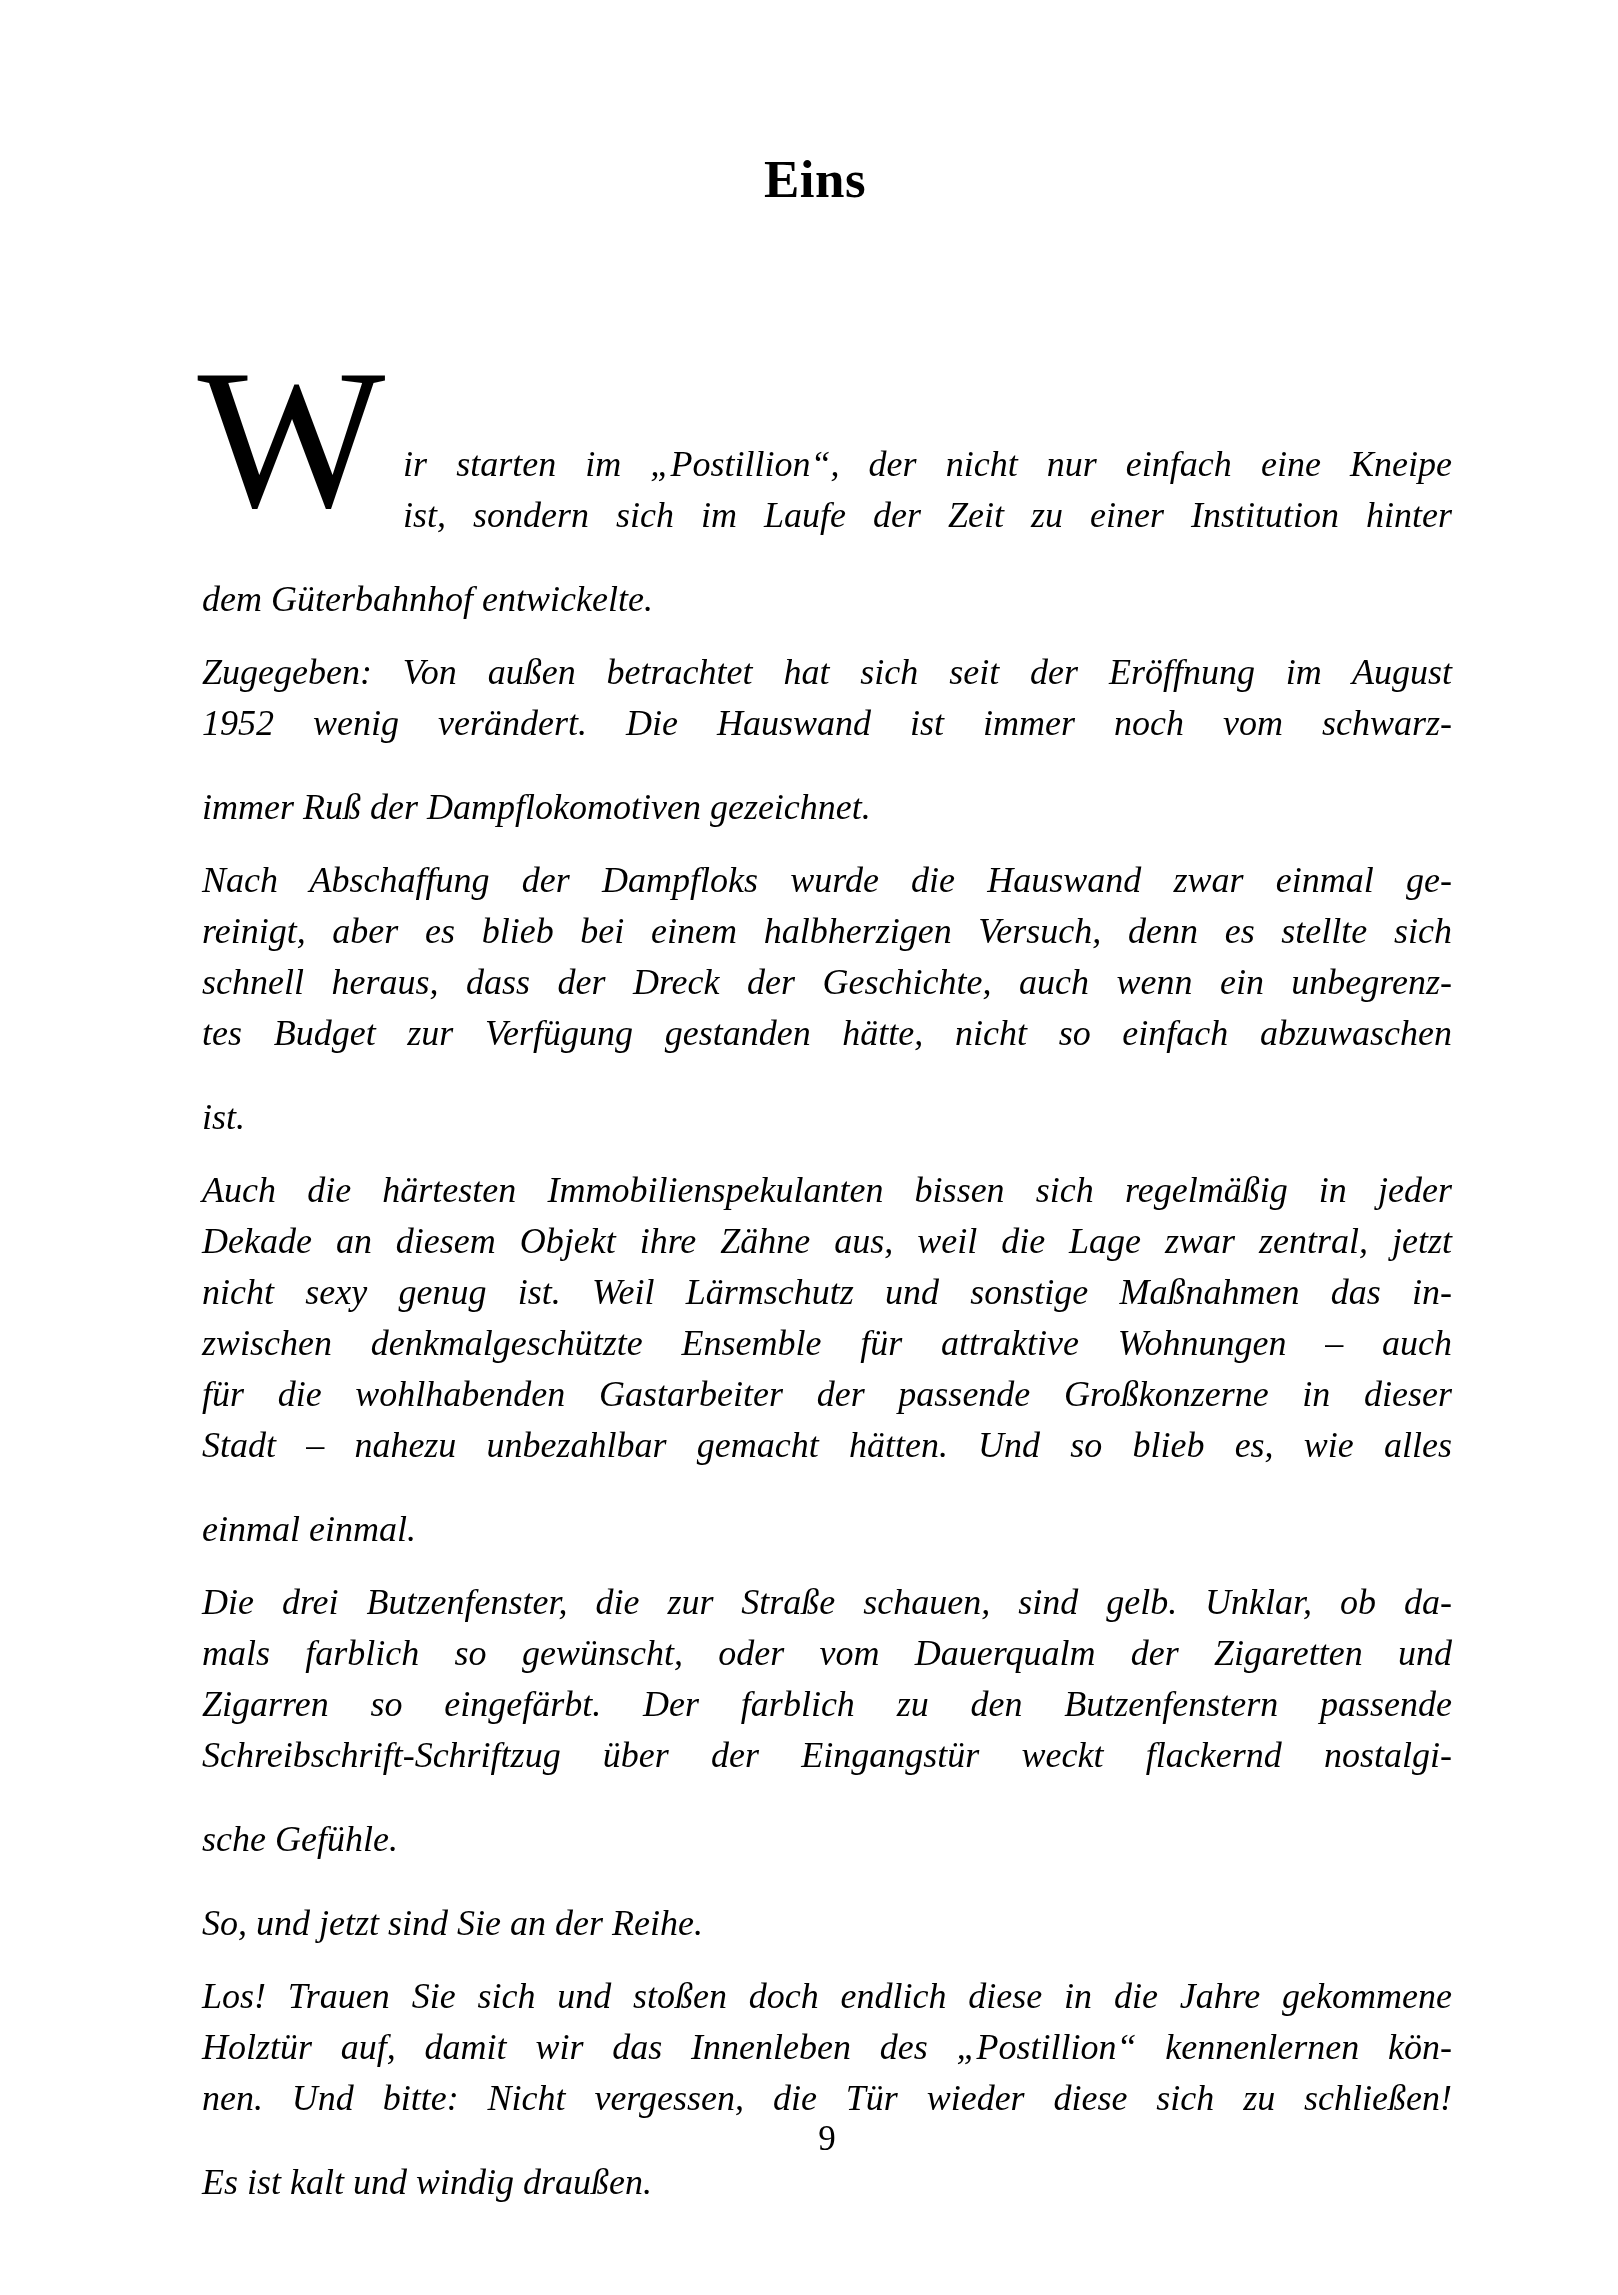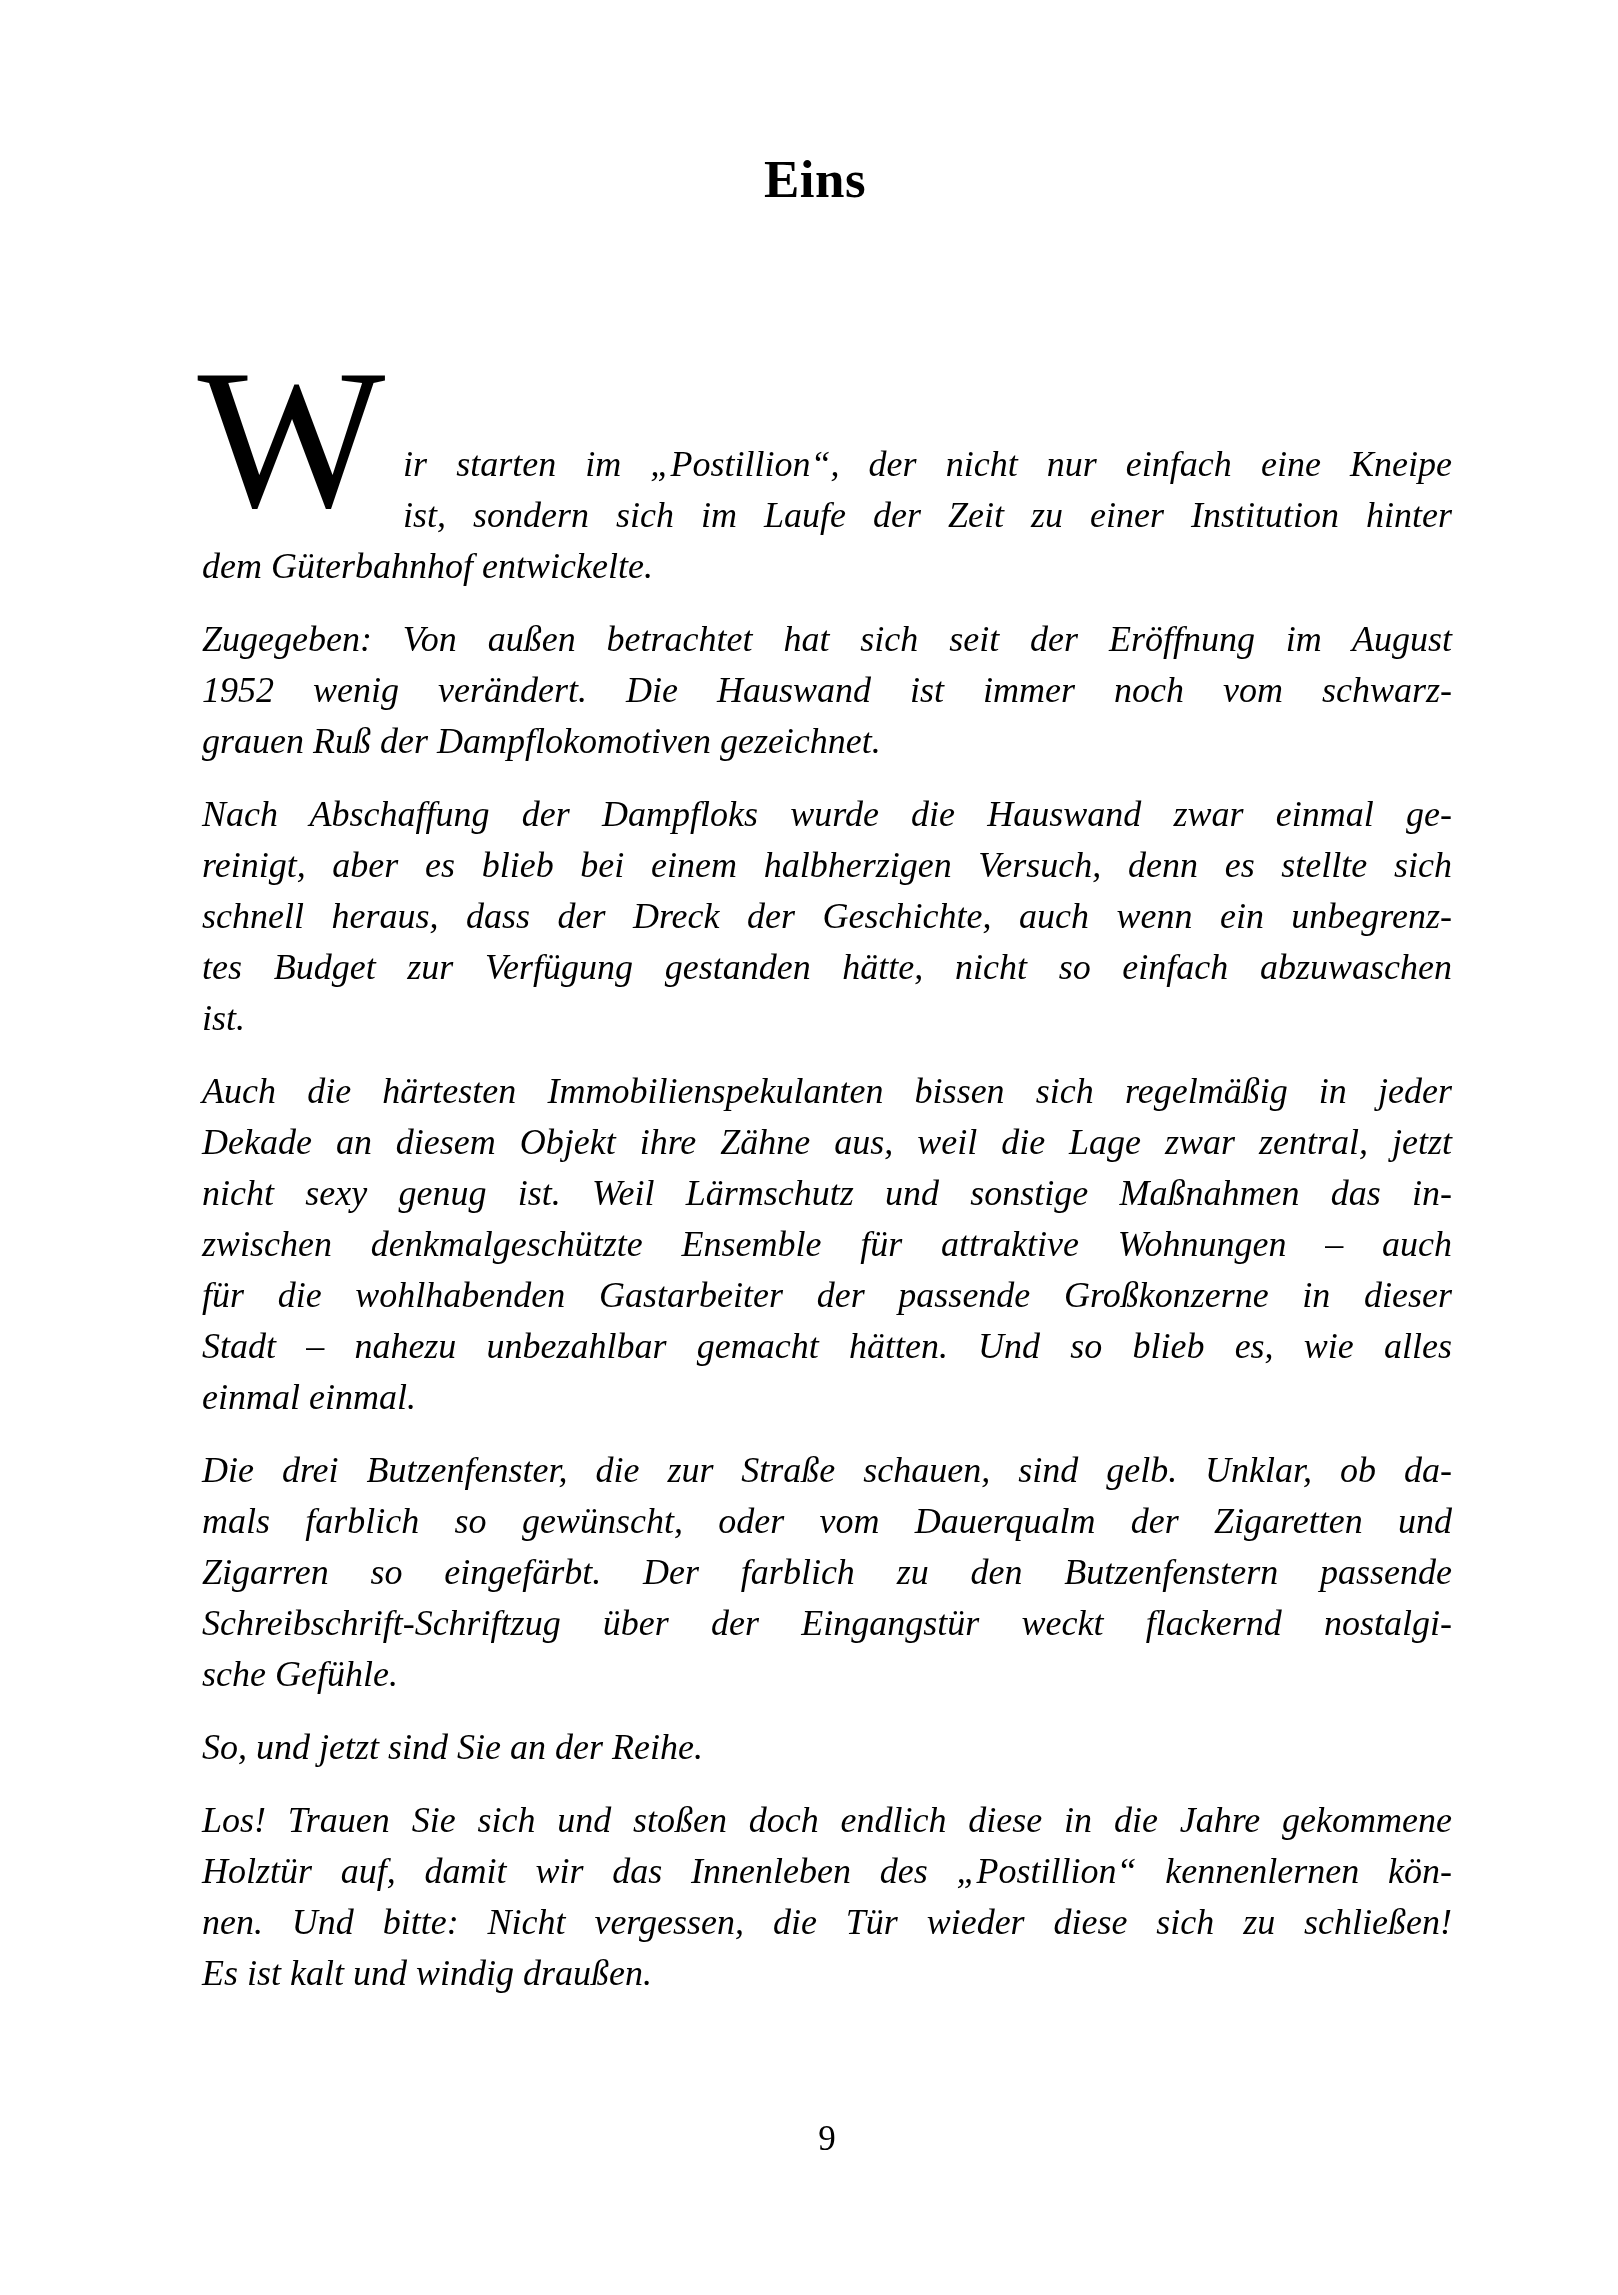--- a/index.html
+++ b/index.html
@@ -49,20 +49,21 @@
     white-space: normal;
   }
   .line.just {
     text-align: justify;
     text-align-last: justify;
     text-justify: inter-word;
   }
   .line.lastline {
     text-align: center;
     text-align-last: left;
+    margin-top: 33px;
   }
   .dropcap-spacer {
     float: left;
     width: 201px;
     height: 101px;
   }
   .dropcap {
     position: absolute;
     left: -4.6px;
     top: -99px;
@@ -92,21 +93,21 @@
       <div class="para">
         <span class="dropcap">W</span>
         <span class="dropcap-spacer"></span>
         <div class="line just">ir starten im „Postillion“, der nicht nur einfach eine Kneipe</div>
         <div class="line just">ist, sondern sich im Laufe der Zeit zu einer Institution hinter</div>
         <div class="line lastline">dem Güterbahnhof entwickelte.</div>
       </div>
       <div class="para">
         <div class="line just">Zugegeben: Von außen betrachtet hat sich seit der Eröffnung im August</div>
         <div class="line just">1952 wenig verändert. Die Hauswand ist immer noch vom schwarz-</div>
-        <div class="line lastline">grauen Ruß der Dampflokomotiven gezeichnet.</div>
+        <div class="line lastline">immer Ruß der Dampflokomotiven gezeichnet.</div>
       </div>
       <div class="para">
         <div class="line just">Nach Abschaffung der Dampfloks wurde die Hauswand zwar einmal ge-</div>
         <div class="line just">reinigt, aber es blieb bei einem halbherzigen Versuch, denn es stellte sich</div>
         <div class="line just">schnell heraus, dass der Dreck der Geschichte, auch wenn ein unbegrenz-</div>
         <div class="line just">tes Budget zur Verfügung gestanden hätte, nicht so einfach abzuwaschen</div>
         <div class="line lastline">ist.</div>
       </div>
       <div class="para">
         <div class="line just">Auch die härtesten Immobilienspekulanten bissen sich regelmäßig in jeder</div>

